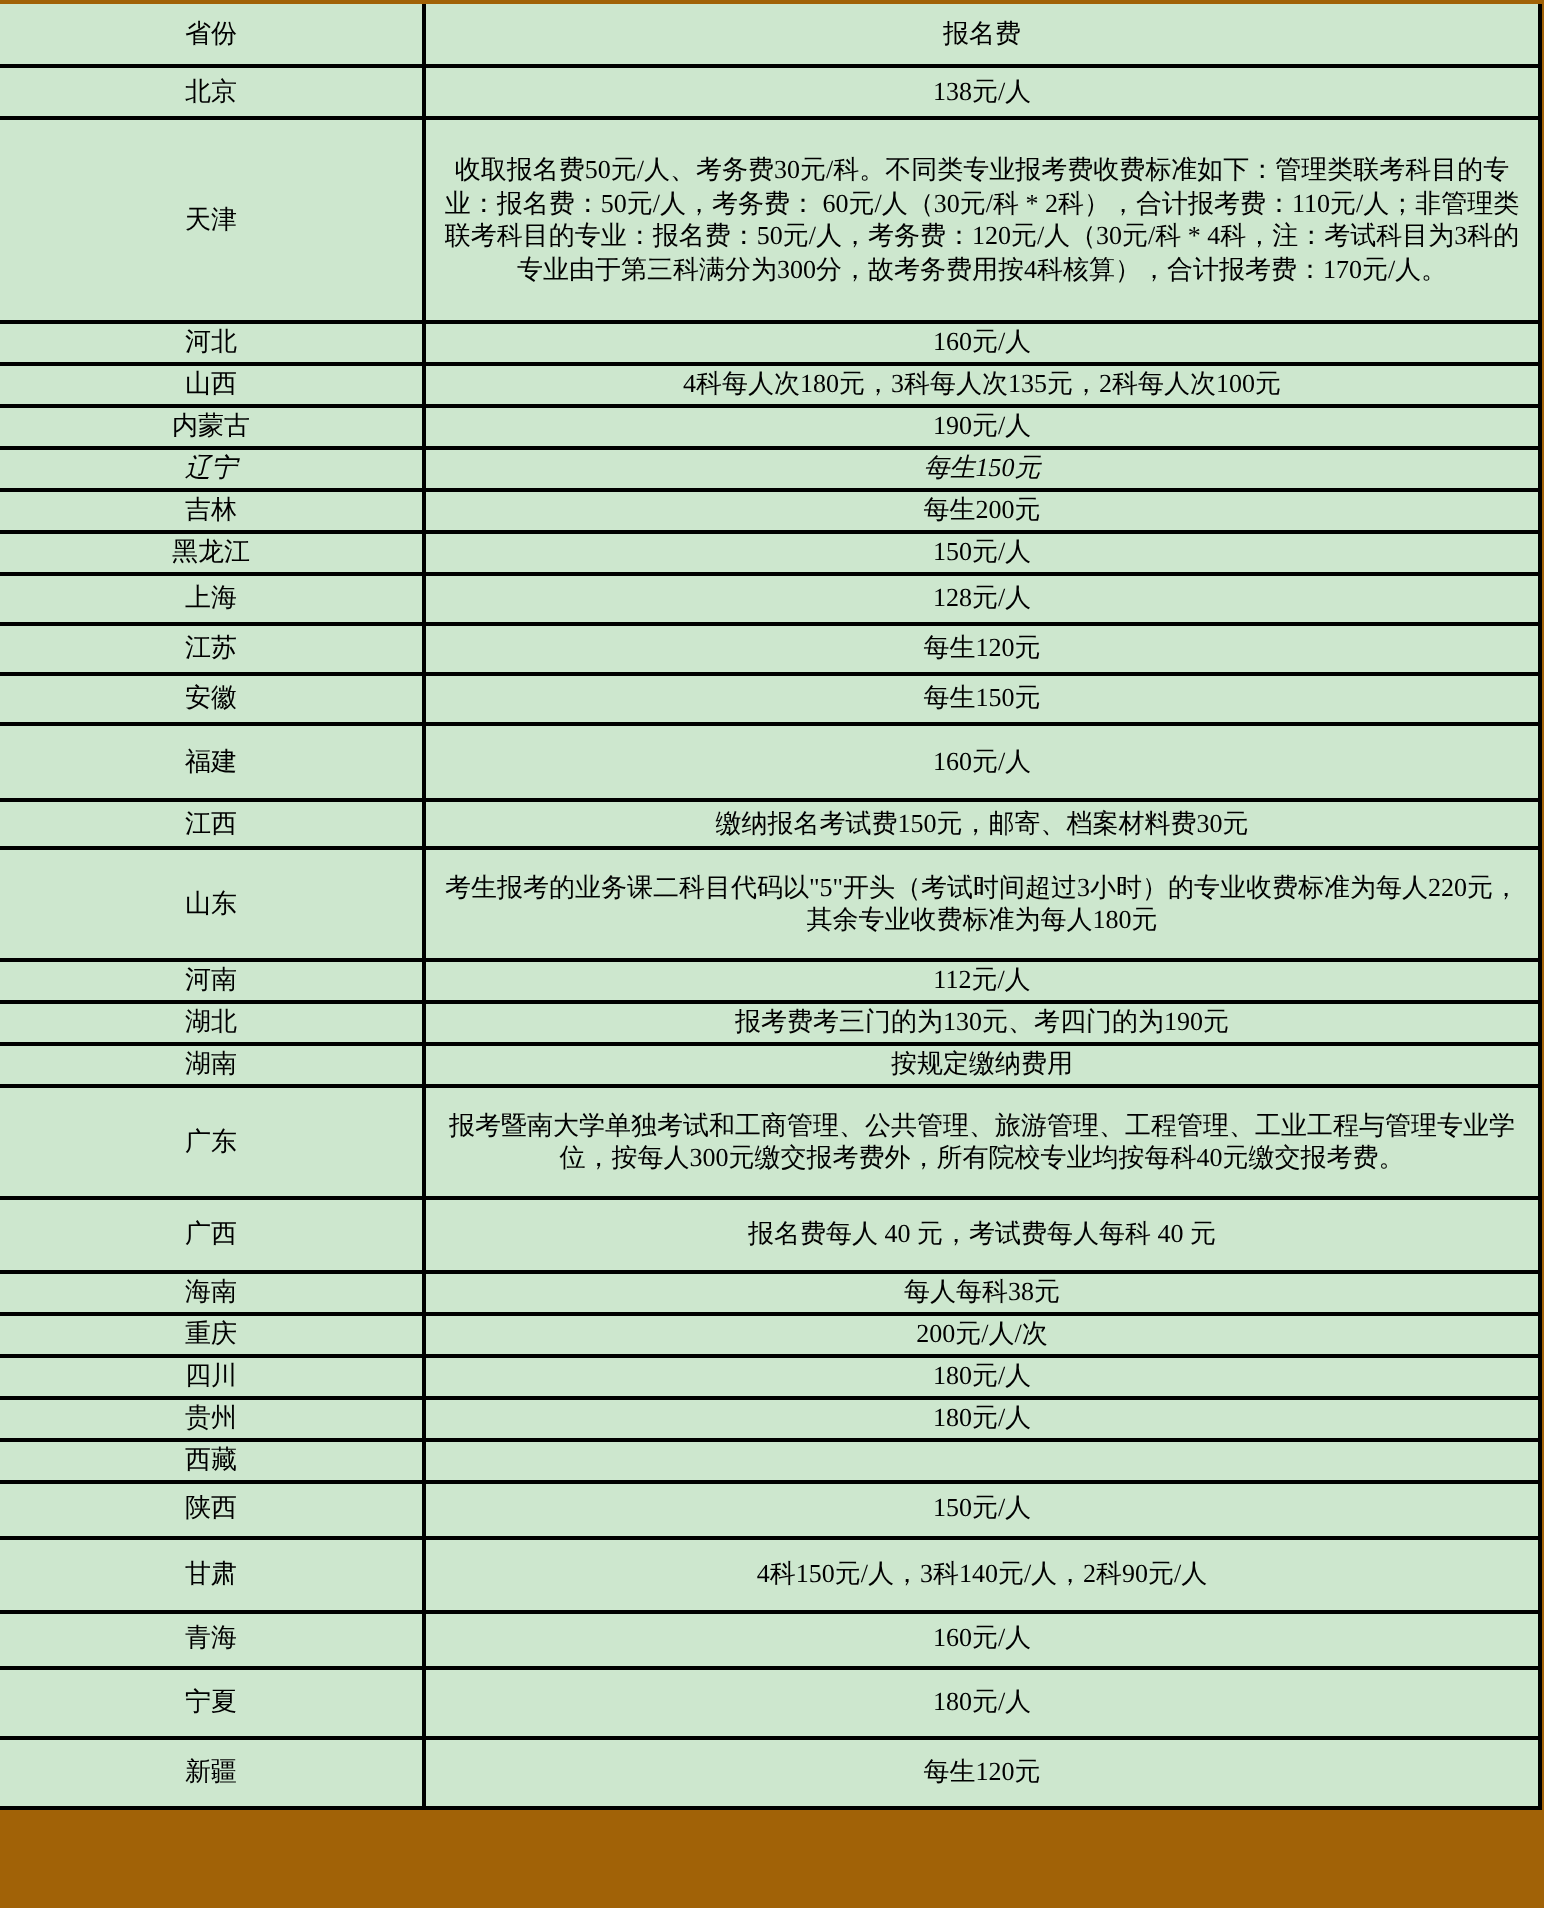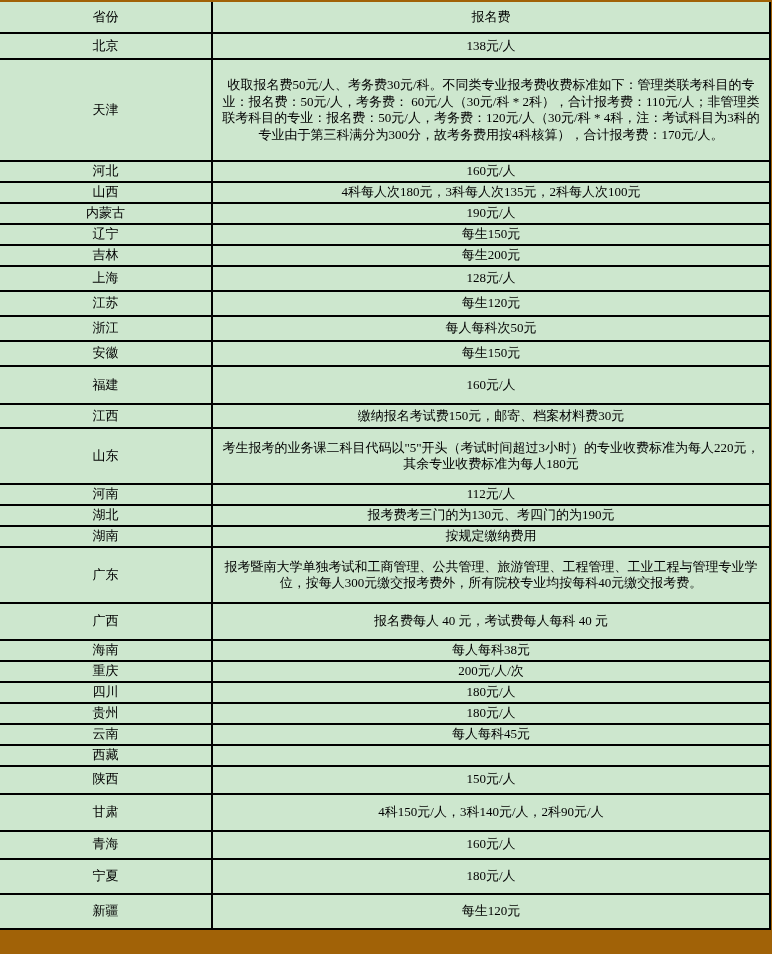--- a/index.html
+++ b/index.html
@@ -68,39 +68,39 @@
           <td>160元/人</td>
         </tr>
         <tr style="height: 21px;">
           <td>山西</td>
           <td>4科每人次180元，3科每人次135元，2科每人次100元</td>
         </tr>
         <tr style="height: 21px;">
           <td>内蒙古</td>
           <td>190元/人</td>
         </tr>
-        <tr style="height: 21px;">
+        <tr style="height: 21px; font-style: italic;">
           <td>辽宁</td>
           <td>每生150元</td>
         </tr>
         <tr style="height: 21px;">
           <td>吉林</td>
           <td>每生200元</td>
+        </tr>
+        <tr style="height: 21px;">
+          <td>黑龙江</td>
+          <td>150元/人</td>
         </tr>
         <tr style="height: 25px;">
           <td>上海</td>
           <td>128元/人</td>
         </tr>
         <tr style="height: 25px;">
           <td>江苏</td>
           <td>每生120元</td>
-        </tr>
-        <tr style="height: 25px;">
-          <td>浙江</td>
-          <td>每人每科次50元</td>
         </tr>
         <tr style="height: 25px;">
           <td>安徽</td>
           <td>每生150元</td>
         </tr>
         <tr style="height: 38px;">
           <td>福建</td>
           <td>160元/人</td>
         </tr>
         <tr style="height: 24px;">
@@ -140,24 +140,20 @@
           <td>200元/人/次</td>
         </tr>
         <tr style="height: 21px;">
           <td>四川</td>
           <td>180元/人</td>
         </tr>
         <tr style="height: 21px;">
           <td>贵州</td>
           <td>180元/人</td>
         </tr>
-        <tr style="height: 21px;">
-          <td>云南</td>
-          <td>每人每科45元</td>
-        </tr>
         <tr style="height: 20px; padding-left: 12px;">
           <td>西藏</td>
           <td></td>
         </tr>
         <tr style="height: 28px;">
           <td>陕西</td>
           <td>150元/人</td>
         </tr>
         <tr style="height: 37px;">
           <td>甘肃</td>

